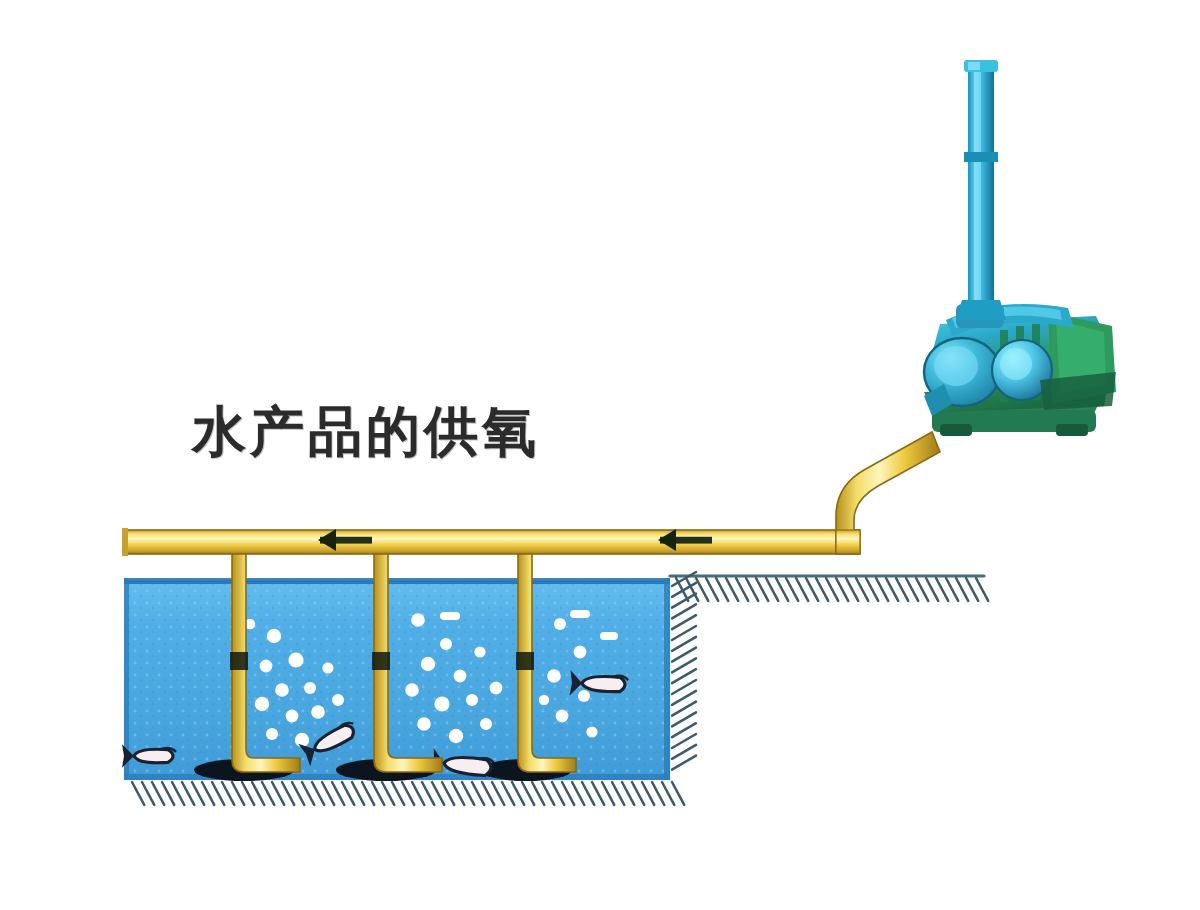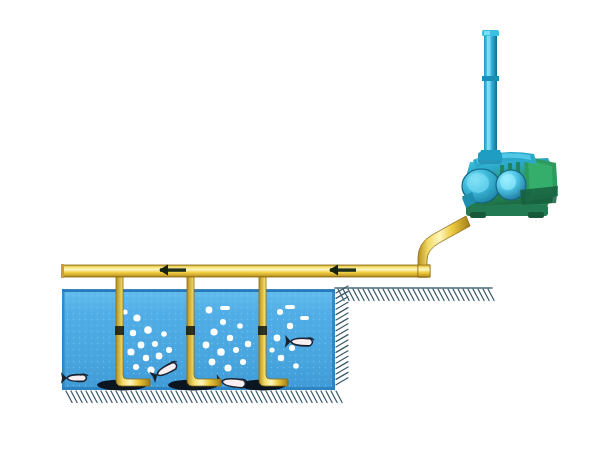--- a/index.html
+++ b/index.html
@@ -355,14 +355,15 @@
       <rect x="482" y="76" width="17" height="5" fill="#1a8fb4"></rect>
 
       <rect x="482" y="30" width="17" height="6" rx="1.5" fill="#3cc0e2"></rect>
       <rect x="484" y="31" width="6" height="4" fill="#a6eeff" opacity="0.6"></rect>
 
       <path d="M481 150 L500 150 L503 160 L478 160 Z" fill="#1f9dc2"></path>
     </g>
 
   </svg>
 
+  <div id="title">水产品的供氧</div>
 
 </div>
 
 </body></html>

